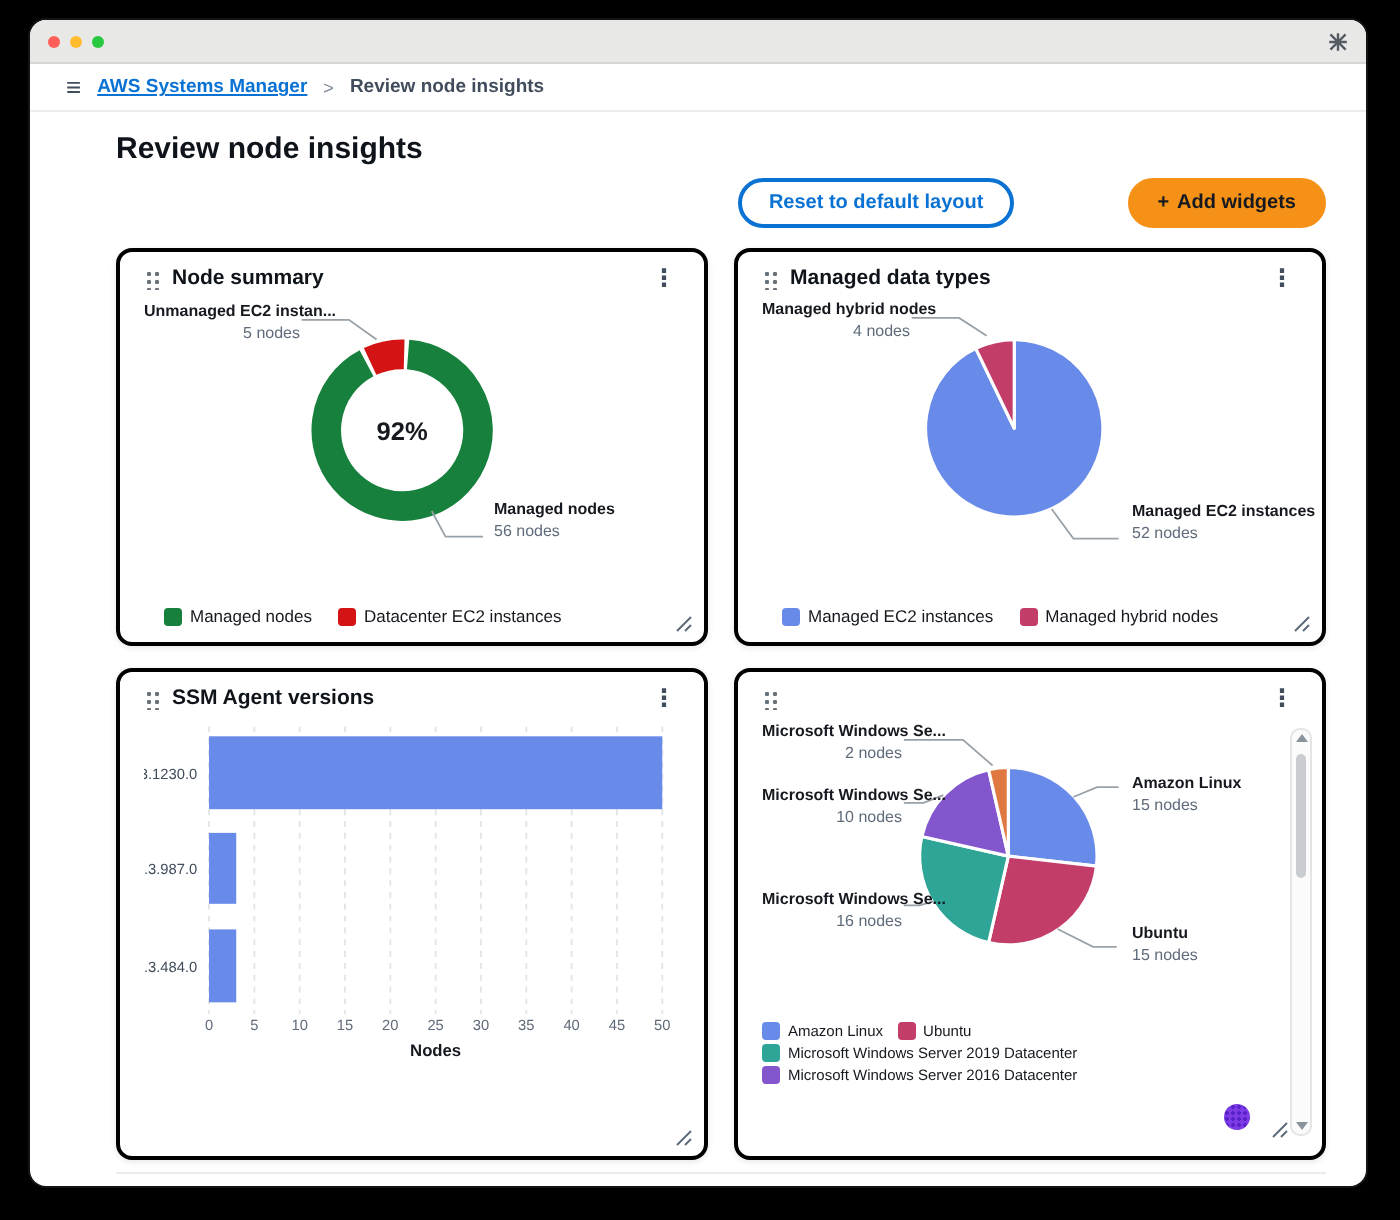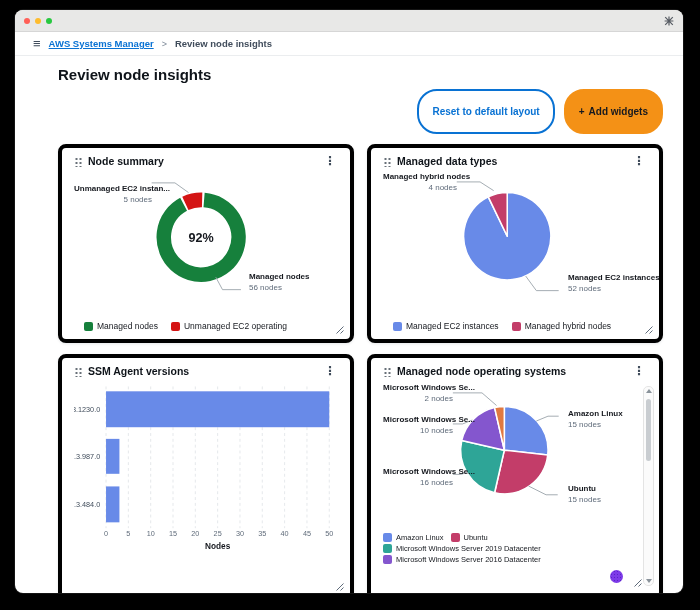--- a/index.html
+++ b/index.html
@@ -24,26 +24,26 @@
   .hamburger{font-size:13px;color:#414d5c;line-height:1;cursor:pointer;}
   .crumb-link{color:#0972d3;text-decoration:underline;font-weight:bold;cursor:pointer;}
   .crumb-sep{color:#7d8998;font-size:9px;}
   .crumb-cur{color:#414d5c;font-weight:bold;}
   
   .content{padding:7px 20px 0 43px;position:relative;}
   h1.page-title{font-size:15px;margin:3px 0 3px;color:#0f141a;}
   .subtitle{font-size:9.5px;color:#414d5c;}
   .actions{display:flex;justify-content:flex-end;gap:9px;margin-top:6px;}
   .btn{display:inline-flex;align-items:center;gap:4px;border-radius:20px;
-    padding:14px 13px;font-size:10px;font-weight:bold;line-height:13px;cursor:pointer;
-    border:2px solid #0972d3;background:#fff;color:#0972d3;white-space:nowrap;}
+    padding:4px 13px;font-size:10px;font-weight:bold;line-height:13px;cursor:pointer;
+    border:2px solid #0972d3;background:#fff;color:#0972d3;white-space:nowrap;margin-left:48px;}
   .btn-primary{background:#f49116;border-color:#f49116;color:#16191f;}
   
   .grid{display:grid;grid-template-columns:1fr 1fr;gap:11px 13px;margin-top:10px;}
-  .card{position:relative;box-sizing:border-box;background:#fff;border:4px solid #000000;
+  .card{position:relative;box-sizing:border-box;background:#fff;border:2px solid #000000;
     border-radius:8px;box-shadow:0 1px 3px rgba(0,28,36,.10);
     padding:7px 12px 0;overflow:hidden;display:flex;flex-direction:column;}
   .card.h1{height:199px;}
   .card.h2{height:246px;}
   .card-head{display:flex;align-items:center;gap:6px;flex:none;}
   .drag{width:8px;height:11px;flex:none;cursor:grab;
     background-image:radial-gradient(circle,#687078 1px,transparent 1.2px);
     background-size:4px 4px;background-position:0.5px 1px;}
   .card-title{font-size:10.5px;font-weight:bold;margin:0;color:#0f141a;}
   .kebab{margin-left:auto;color:#414d5c;font-size:12px;font-weight:bold;cursor:pointer;
@@ -125,37 +125,37 @@
         </header>
         <div class="chart-wrap wrap-150">
           <svg id="svg-node-summary" class="chart" viewBox="0 0 272 150">
 
           <path d="M 134.02067518552204 28.618682651274575 A 38.5 38.5 0 1 1 112.92048191779412 33.00910377887646" fill="none" stroke="#16803c" stroke-width="15"></path>
               <path d="M 114.72420532626698 32.10947825356457 A 38.5 38.5 0 0 1 132.00781250985312 28.513192988441048" fill="none" stroke="#d41414" stroke-width="15"></path>
               <text x="131" y="72" text-anchor="middle" font-size="13" font-weight="bold" fill="#16191f">92%</text>
               <polyline class="connector" points="80,11 104,11 118,21"></polyline>
               <polyline class="connector" points="146,108 153,121 172,121"></polyline>
             </svg>
-          <div class="callout co-right" style="left:0;top:14px;width:78px">
+          <div class="callout co-right" style="left:0;top:3px;width:78px">
             <div class="co-title">Unmanaged EC2 instan...</div>
             <div class="co-value">5 nodes</div>
           </div>
           <div class="callout" style="left:175px;top:102px">
             <div class="co-title">Managed nodes</div>
             <div class="co-value">56 nodes</div>
           </div>
         </div>
         <div class="legend">
             <span class="lg-item">
               <span class="lg-swatch" style="background: rgb(22, 128, 60);"></span>
               <span>Managed nodes</span>
             </span>
             <span class="lg-item">
               <span class="lg-swatch" style="background: rgb(212, 20, 20);"></span>
-              <span>Unmanaged EC2 operating</span>
+              <span>Datacenter EC2 instances</span>
             </span>
           </div>
         <svg class="resize" width="9" height="9" viewBox="0 0 9 9">
           <path d="M8.5,1.5 L1.5,8.5 M8.5,5.5 L5.5,8.5" stroke="#5f6b7a" stroke-width="1" fill="none"></path>
         </svg>
       </section>
 
       <section class="card h1">
         <header class="card-head">
           <span class="drag"></span>
@@ -234,21 +234,20 @@
             </svg>
         </div>
         <svg class="resize" width="9" height="9" viewBox="0 0 9 9">
           <path d="M8.5,1.5 L1.5,8.5 M8.5,5.5 L5.5,8.5" stroke="#5f6b7a" stroke-width="1" fill="none"></path>
         </svg>
       </section>
 
       <section class="card h2 card-os">
         <header class="card-head">
           <span class="drag"></span>
-          <h2 class="card-title">Managed node operating systems</h2>
           <span class="kebab">⋮</span>
         </header>
         <div class="chart-wrap wrap-150">
           <svg id="svg-node-os" class="chart" viewBox="0 0 272 150">
 
           <path d="M 125 70 L 125 25 A 45 45 0 0 1 169.71704944519593 75.03840142464885 Z" fill="#688ae8" stroke="#fff" stroke-width="1.6" stroke-linejoin="round"></path>
               <path d="M 125 70 L 169.71704944519593 75.03840142464885 A 45 45 0 0 1 114.98655797196585 113.87175604818206 Z" fill="#c33d69" stroke="#fff" stroke-width="1.6" stroke-linejoin="round"></path>
               <path d="M 125 70 L 114.98655797196585 113.87175604818206 A 45 45 0 0 1 81.12824395181795 59.98655797196582 Z" fill="#2ea597" stroke="#fff" stroke-width="1.6" stroke-linejoin="round"></path>
               <path d="M 125 70 L 81.12824395181795 59.98655797196582 A 45 45 0 0 1 114.98655797196588 26.12824395181793 Z" fill="#8456ce" stroke="#fff" stroke-width="1.6" stroke-linejoin="round"></path>
               <path d="M 125 70 L 114.98655797196588 26.12824395181793 A 45 45 0 0 1 124.99999999999999 25 Z" fill="#e07941" stroke="#fff" stroke-width="1.6" stroke-linejoin="round"></path>

